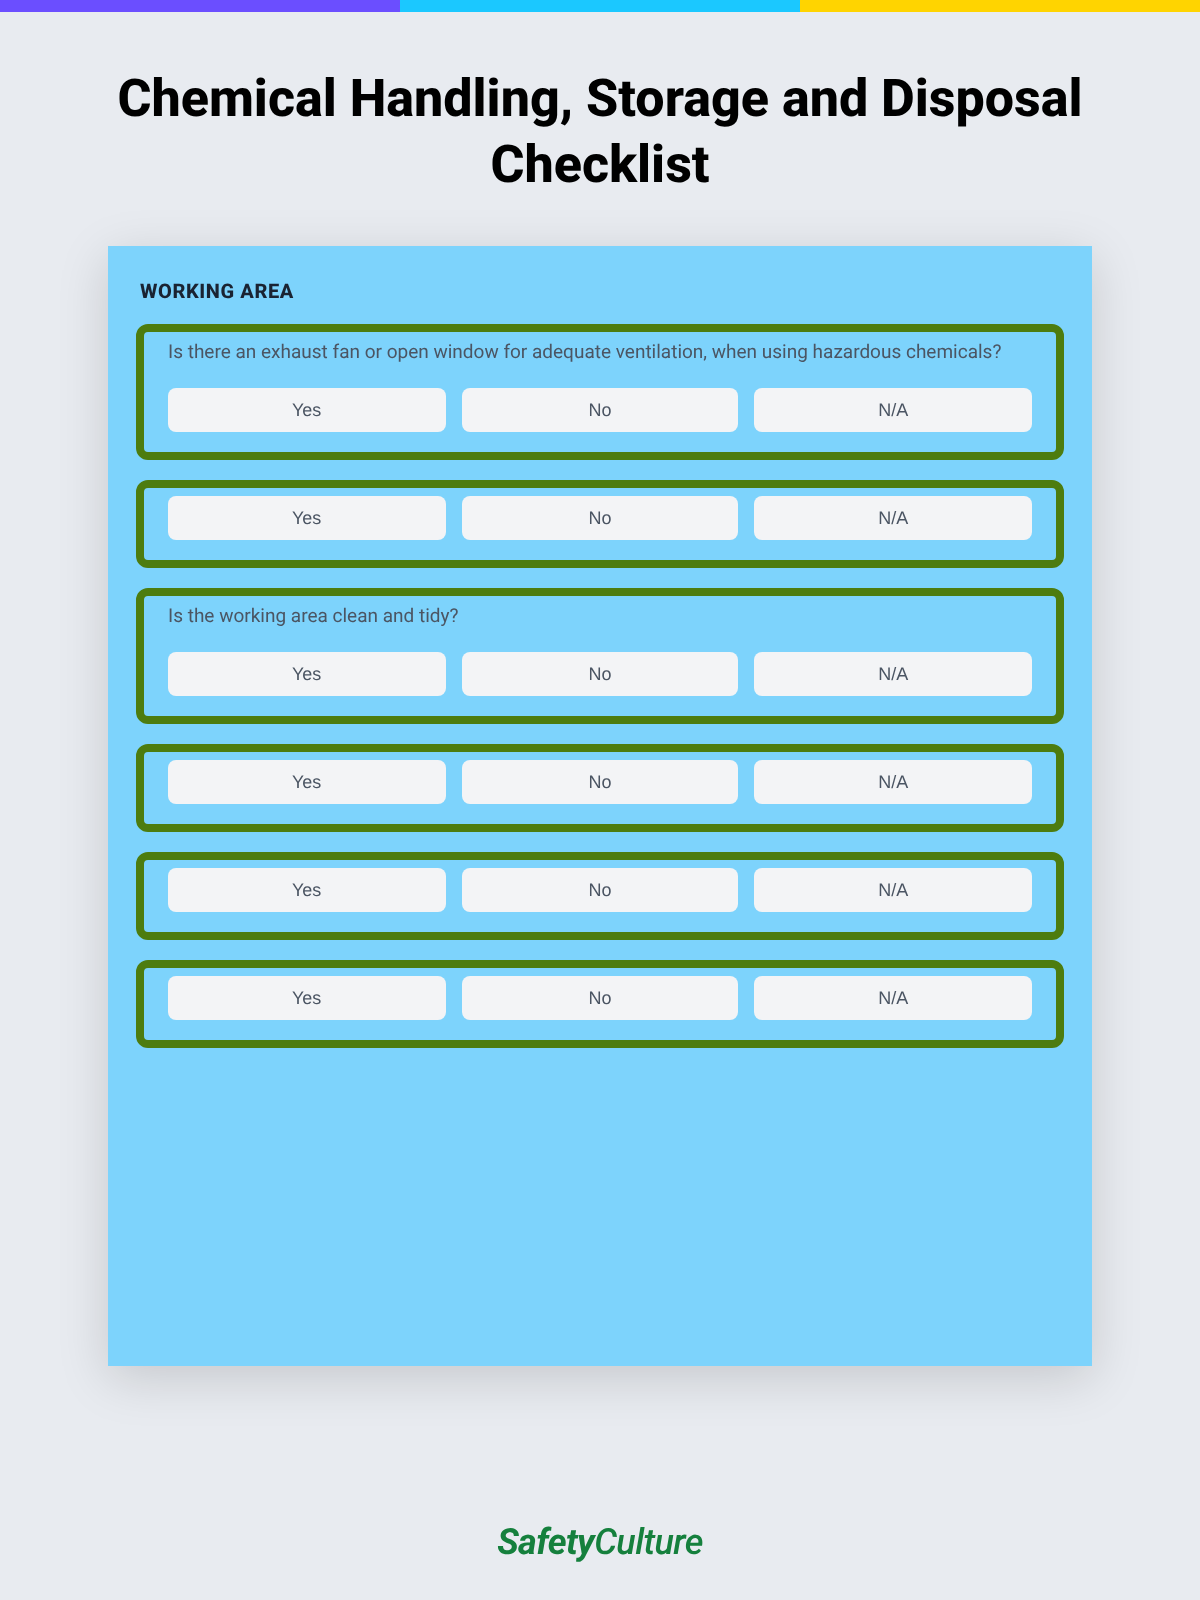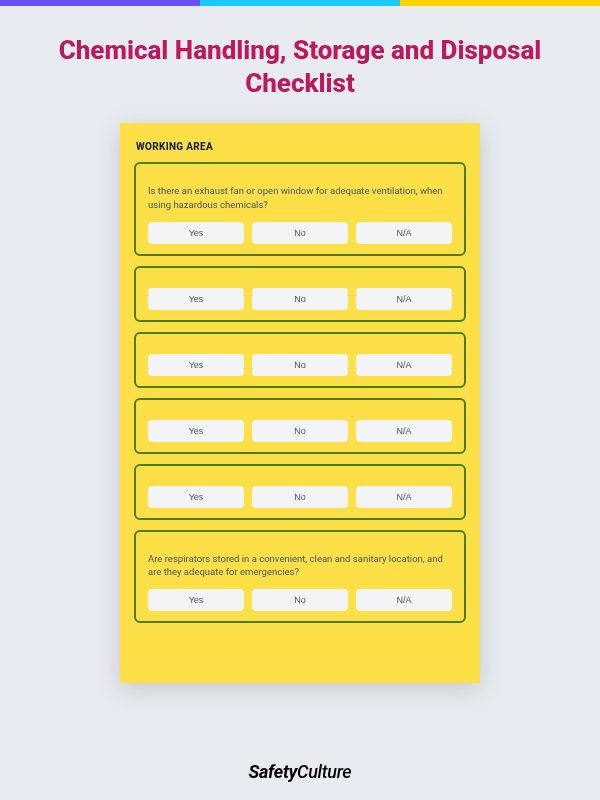--- a/index.html
+++ b/index.html
@@ -14,44 +14,44 @@
   .top-bar {
     display: flex;
     width: 100%;
     height: 6px;
   }
   .bar-segment { flex: 1; height: 100%; }
   .title {
     text-align: center;
     font-size: 26px;
     font-weight: 800;
-    color: #be185d;
+    color: #000000;
     margin: 28px 40px 24px;
     line-height: 1.25;
   }
   .form-container {
-    width: 360px;
+    width: 492px;
     margin: 0 auto;
-    background: #fde047;
+    background: #7dd3fc;
     box-shadow: 0 6px 24px rgba(0,0,0,0.15);
     padding: 14px 14px 20px;
     height: 560px;
     overflow: hidden;
   }
   .section-header {
     font-size: 10px;
     font-weight: 800;
     color: #1a2332;
     letter-spacing: 0.3px;
     margin: 4px 2px 10px;
   }
   .question-card {
-    border: 2px solid #4d7c0f;
+    border: 4px solid #4d7c0f;
     border-radius: 6px;
-    padding: 20px 12px 10px;
+    padding: 4px 12px 10px;
     margin-bottom: 10px;
   }
   .question-text {
     font-size: 9.5px;
     color: #4b5563;
     line-height: 1.45;
     margin-bottom: 10px;
   }
   .answer-row {
     display: flex;
@@ -69,21 +69,21 @@
     text-align: center;
   }
   .footer-logo {
     position: absolute;
     bottom: 18px;
     left: 0;
     width: 100%;
     text-align: center;
     font-size: 18px;
     font-weight: 700;
-    color: #000000;
+    color: #15803d;
     font-style: italic;
     letter-spacing: -0.3px;
   }
   .footer-logo .light { font-weight: 500; }
 </style>
 </head>
 <body>
 
 <div class="top-bar">
   <div class="bar-segment" style="background:#6b4eff"></div>
@@ -108,20 +108,21 @@
 
   <div class="question-card">
     <div class="answer-row">
       <button class="answer-btn">Yes</button>
       <button class="answer-btn">No</button>
       <button class="answer-btn">N/A</button>
     </div>
   </div>
 
   <div class="question-card">
+    <div class="question-text">Is the working area clean and tidy?</div>
     <div class="answer-row">
       <button class="answer-btn">Yes</button>
       <button class="answer-btn">No</button>
       <button class="answer-btn">N/A</button>
     </div>
   </div>
 
   <div class="question-card">
     <div class="answer-row">
       <button class="answer-btn">Yes</button>
@@ -132,21 +133,20 @@
 
   <div class="question-card">
     <div class="answer-row">
       <button class="answer-btn">Yes</button>
       <button class="answer-btn">No</button>
       <button class="answer-btn">N/A</button>
     </div>
   </div>
 
   <div class="question-card">
-    <div class="question-text">Are respirators stored in a convenient, clean and sanitary location, and are they adequate for emergencies?</div>
     <div class="answer-row">
       <button class="answer-btn">Yes</button>
       <button class="answer-btn">No</button>
       <button class="answer-btn">N/A</button>
     </div>
   </div>
 
 </div>
 
 <div class="footer-logo">

